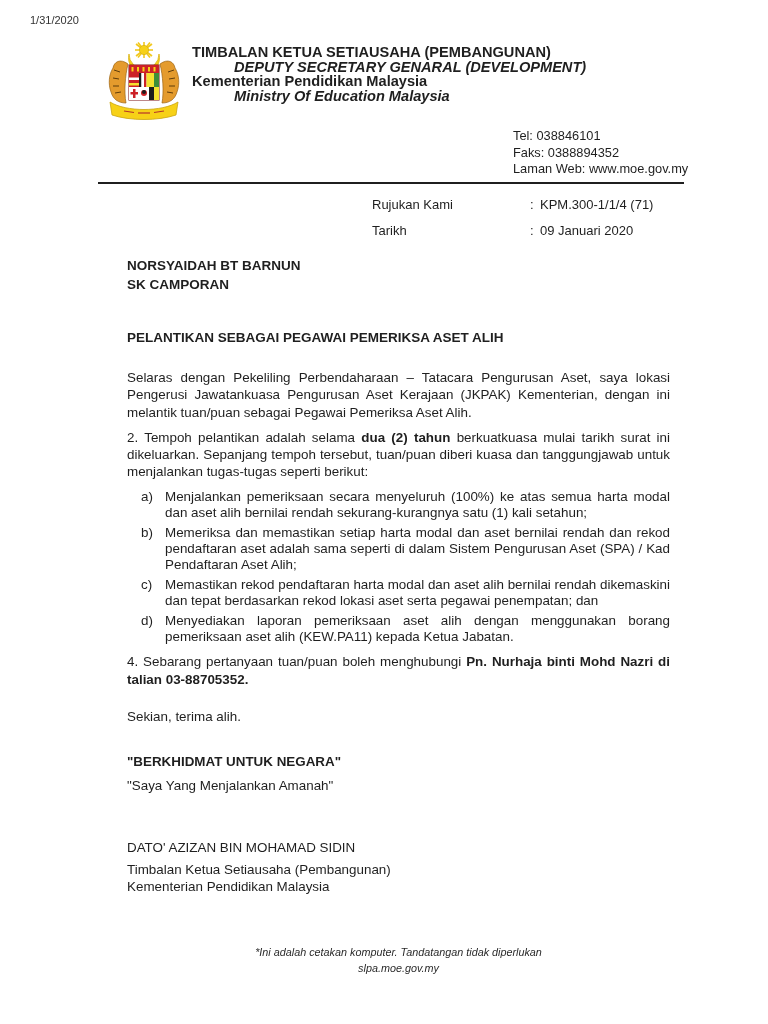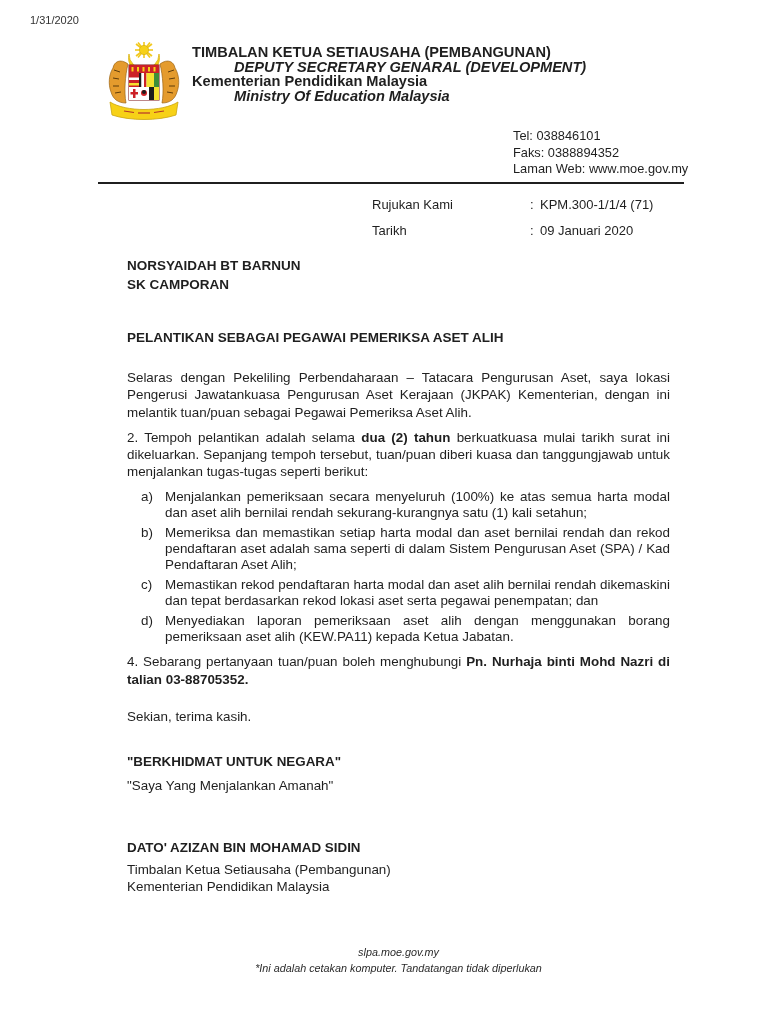--- a/index.html
+++ b/index.html
@@ -30,21 +30,21 @@
   .subject{position:absolute;left:127px;top:330px;font-size:13.5px;font-weight:bold;text-align:center;}
 
   .body-text{position:absolute;left:127px;top:369px;width:543px;font-size:13.4px;line-height:17.3px;text-align:justify;}
   .body-text p{margin:0 0 8px 0;}
   .list{margin:0 0 8px 0;padding:0;list-style:none;}
   .list li{position:relative;padding-left:38px;margin-bottom:3px;line-height:16.4px;}
   .list .marker{position:absolute;left:14px;top:0;}
   .closing{margin-top:20px !important;}
   .motto1{margin-top:28px !important;font-weight:bold;margin-bottom:6px !important;}
   .motto2{margin-bottom:0 !important;}
-  .sig-name{margin-top:45px !important;font-weight:bold;margin-bottom:5px !important;}
+  .sig-name{margin-top:45px !important;font-weight:normal;margin-bottom:5px !important;}
   .sig-title{margin:0 !important;line-height:17px;}
 
   .footnote{position:absolute;left:127px;top:944px;width:543px;text-align:center;font-size:10.8px;font-style:italic;line-height:16px;color:#2a2a2a;}
 </style>
 </head>
 <body>
 
 <div class="page">
 
   <div class="print-date">1/31/2020</div>
@@ -156,28 +156,28 @@
   <div class="body-text">
     <p>Selaras dengan Pekeliling Perbendaharaan – Tatacara Pengurusan Aset, saya lokasi Pengerusi Jawatankuasa Pengurusan Aset Kerajaan (JKPAK) Kementerian, dengan ini melantik tuan/puan sebagai Pegawai Pemeriksa Aset Alih.</p>
     <p><span>2. Tempoh pelantikan adalah selama </span><strong>dua (2) tahun</strong><span> berkuatkuasa mulai tarikh surat ini dikeluarkan. Sepanjang tempoh tersebut, tuan/puan diberi kuasa dan tanggungjawab untuk menjalankan tugas-tugas seperti berikut:</span></p>
     <ul class="list">
       <li><span class="marker">a)</span><span>Menjalankan pemeriksaan secara menyeluruh (100%) ke atas semua harta modal dan aset alih bernilai rendah sekurang-kurangnya satu (1) kali setahun;</span></li>
       <li><span class="marker">b)</span><span>Memeriksa dan memastikan setiap harta modal dan aset bernilai rendah dan rekod pendaftaran aset adalah sama seperti di dalam Sistem Pengurusan Aset (SPA) / Kad Pendaftaran Aset Alih;</span></li>
       <li><span class="marker">c)</span><span>Memastikan rekod pendaftaran harta modal dan aset alih bernilai rendah dikemaskini dan tepat berdasarkan rekod lokasi aset serta pegawai penempatan; dan</span></li>
       <li><span class="marker">d)</span><span>Menyediakan laporan pemeriksaan aset alih dengan menggunakan borang pemeriksaan aset alih (KEW.PA11) kepada Ketua Jabatan.</span></li>
     </ul>
     <p><span>4. Sebarang pertanyaan tuan/puan boleh menghubungi </span><strong>Pn. Nurhaja binti Mohd Nazri di talian 03-88705352.</strong></p>
-    <p class="closing">Sekian, terima kasih.</p>
+    <p class="closing">Sekian, terima alih.</p>
     <p class="motto1">"BERKHIDMAT UNTUK NEGARA"</p>
     <p class="motto2">"Saya Yang Menjalankan Amanah"</p>
     <p class="sig-name">DATO' AZIZAN BIN MOHAMAD SIDIN</p>
     <p class="sig-title">Timbalan Ketua Setiausaha (Pembangunan)</p>
     <p class="sig-title">Kementerian Pendidikan Malaysia</p>
   </div>
 
   <div class="footnote">
+    <div>*Ini adalah cetakan komputer. Tandatangan tidak diperlukan</div>
     <div>slpa.moe.gov.my</div>
-    <div>*Ini adalah cetakan komputer. Tandatangan tidak diperlukan</div>
   </div>
 
   <div class="page-num">1/2</div>
 
 </div>
 
 </body></html>

